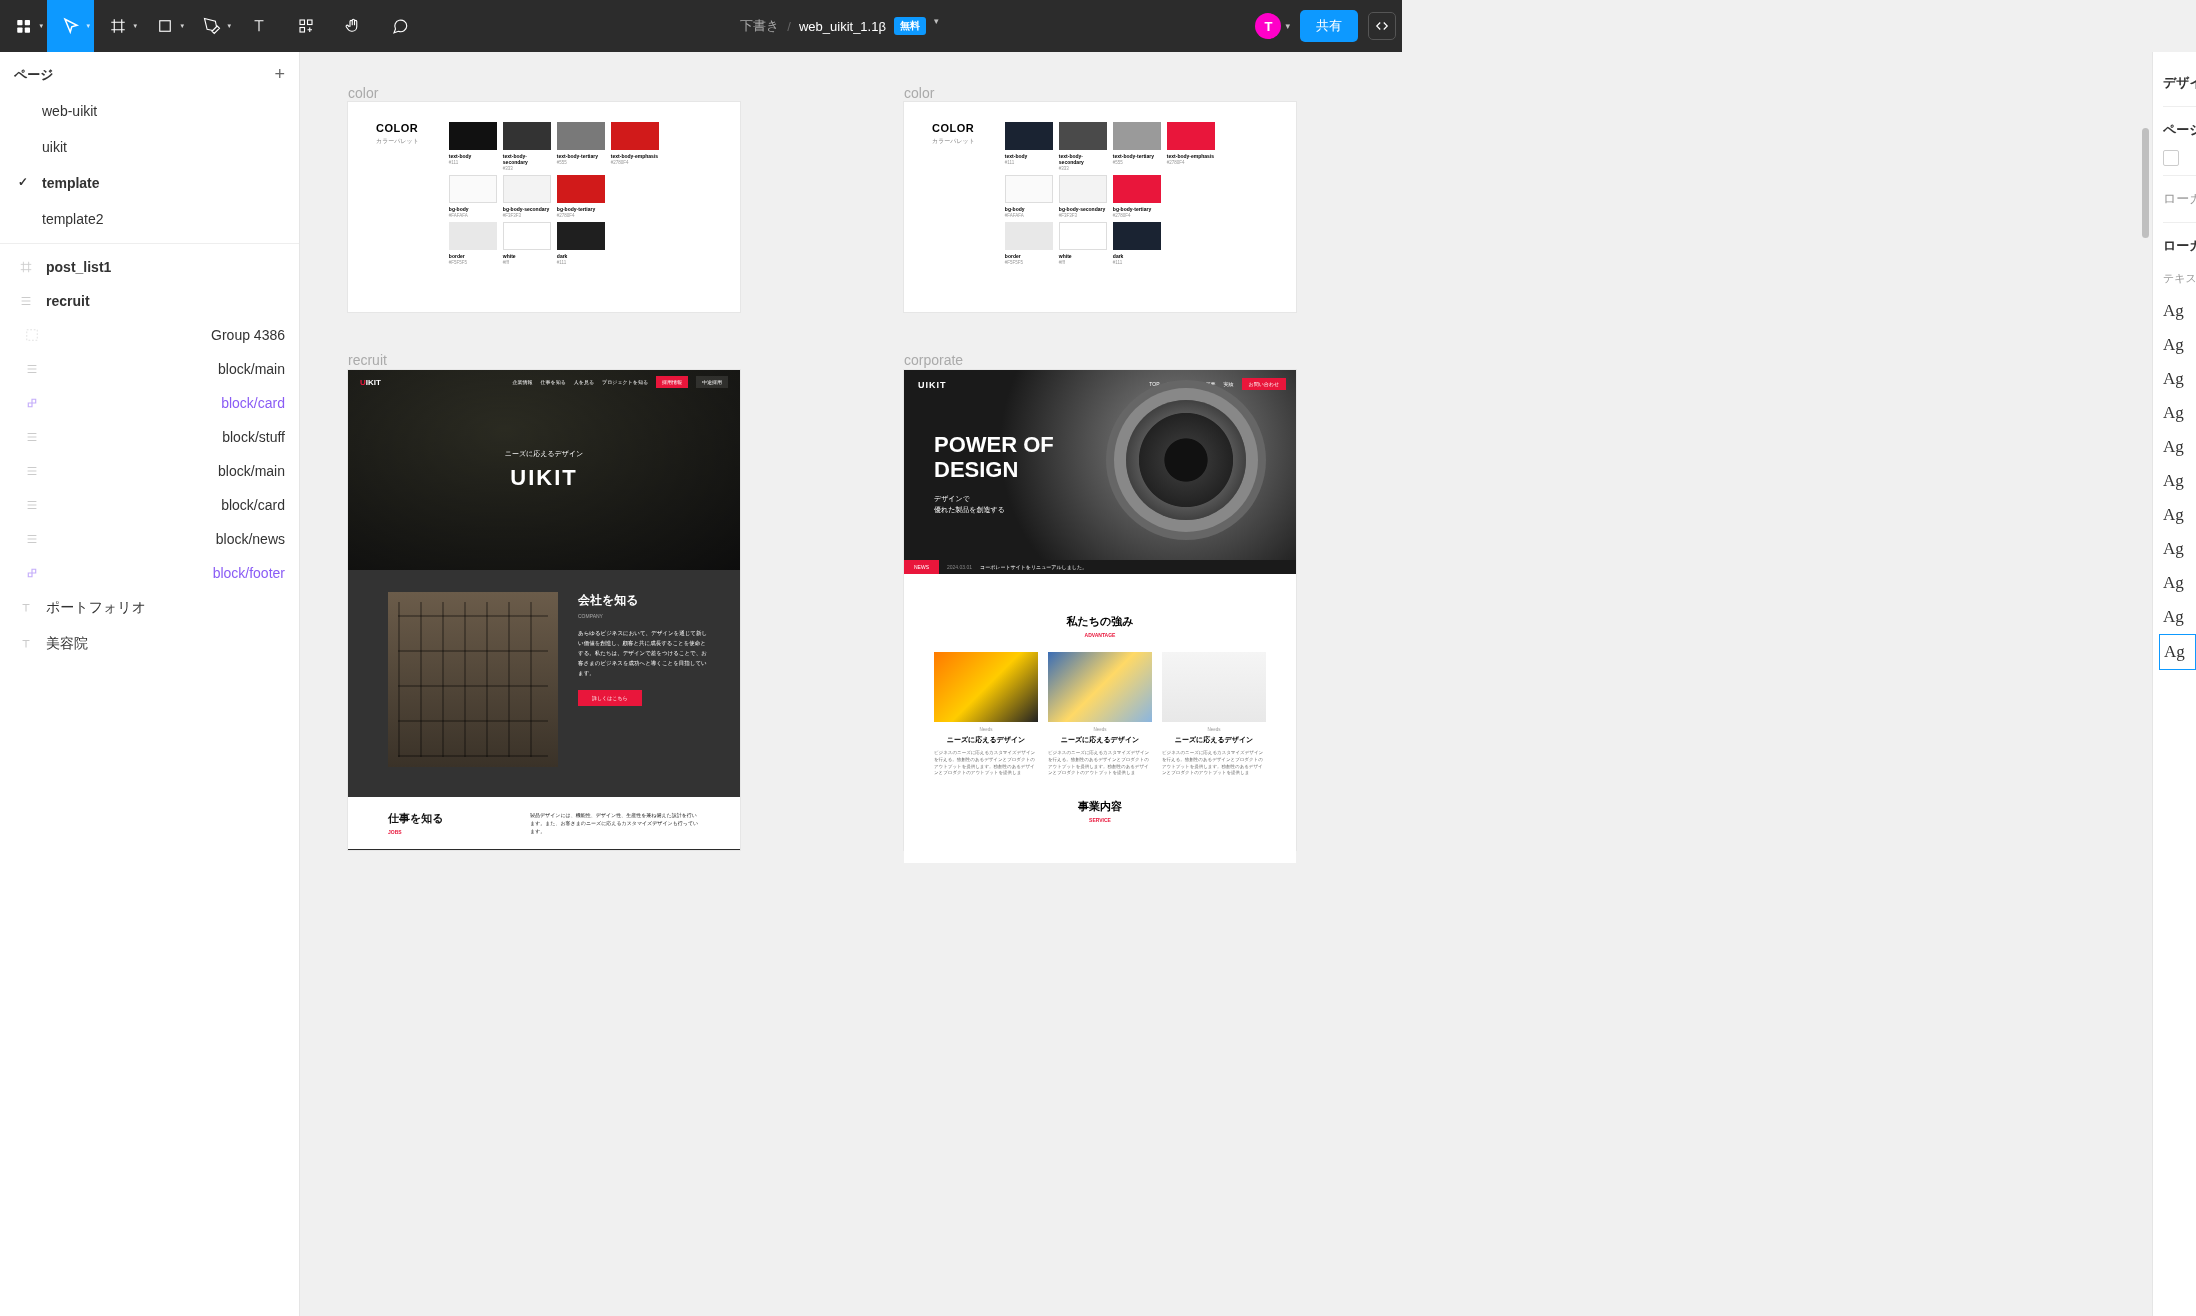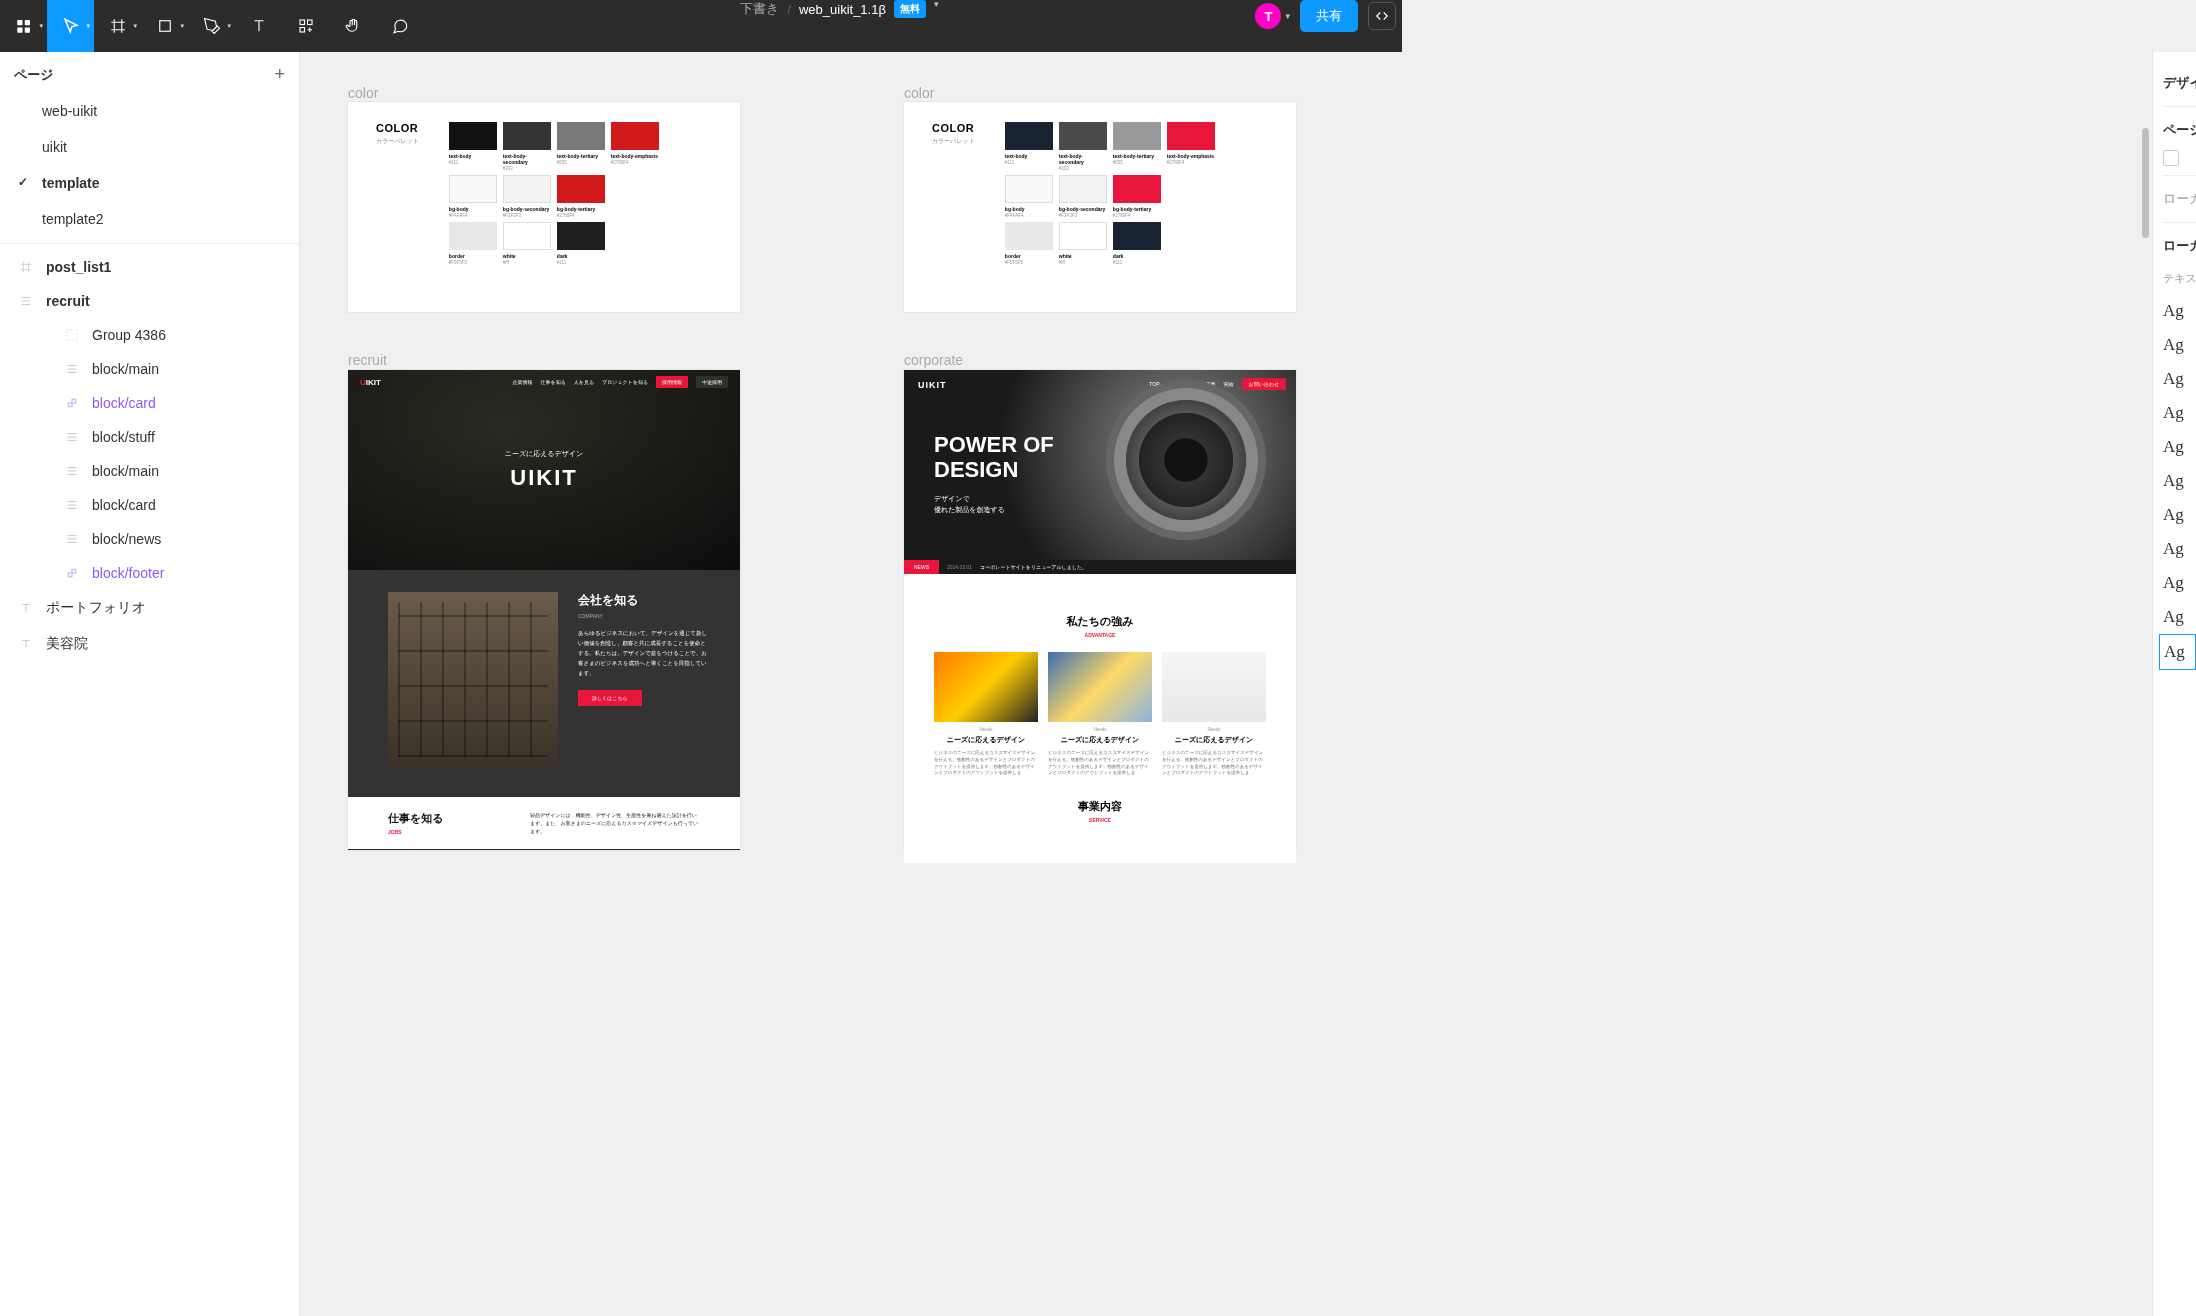--- a/index.html
+++ b/index.html
@@ -1,19 +1,19 @@
 <!DOCTYPE html>
 <html><head>
 <meta charset="utf-8">
 <style>
 * { margin: 0; padding: 0; box-sizing: border-box; }
 body { font-family: -apple-system, "Helvetica Neue", Arial, sans-serif; background: #f0f0f0; overflow: hidden; width: 1402px; height: 836px; }
 
 
-.toolbar { height: 52px; background: #2c2c2c; display: flex; align-items: flex-start; color: #fff; }
+.toolbar { height: 52px; background: #2c2c2c; display: flex; align-items: center; color: #fff; }
 .tool-btn { width: 47px; height: 52px; display: flex; align-items: center; justify-content: center; cursor: pointer; position: relative; }
 .tool-btn.active { background: #0d99ff; }
 .tool-btn svg { width: 18px; height: 18px; }
 .chev { position: absolute; right: 4px; top: 50%; transform: translateY(-50%); font-size: 7px; opacity: .8; }
 .toolbar-center { flex: 1; display: flex; align-items: center; justify-content: center; gap: 8px; font-size: 13px; }
 .crumb-draft { color: #aaa; }
 .crumb-sep { color: #666; }
 .badge-free { background: #0d99ff; color: #fff; font-size: 10px; padding: 2px 6px; border-radius: 3px; font-weight: 600; }
 .toolbar-right { display: flex; align-items: center; gap: 10px; padding-right: 6px; }
 .avatar { width: 26px; height: 26px; border-radius: 50%; background: #ff00c8; color: #fff; display: flex; align-items: center; justify-content: center; font-size: 13px; font-weight: 600; }
@@ -29,21 +29,21 @@
 .page-picker { margin-left: auto; font-size: 13px; color: #333; display: flex; align-items: center; gap: 3px; }
 .caret { font-size: 9px; }
 .pages-hdr { display: flex; align-items: center; justify-content: space-between; padding: 12px 14px 8px; font-size: 13px; color: #333; font-weight: 600; }
 .plus { font-size: 18px; color: #666; font-weight: 300; }
 .page-item { padding: 10px 14px 10px 42px; font-size: 14px; color: #333; position: relative; cursor: pointer; }
 .page-item.cur { font-weight: 700; }
 .page-item.cur::before { content: "✓"; position: absolute; left: 18px; font-size: 12px; }
 .divider { height: 1px; background: #eee; margin: 6px 0; }
 .layer-item { padding: 9px 14px 9px 18px; font-size: 14px; color: #333; display: flex; align-items: center; gap: 12px; cursor: pointer; }
 .layer-item.bold { font-weight: 700; }
-.layer-item.nested { padding-left: 64px; }
+.layer-item.nested { padding-left: 24px; justify-content: space-between; }
 .layer-item.comp { color: #8a5cf5; }
 .li-icon { width: 16px; height: 16px; opacity: .5; display: flex; align-items: center; justify-content: center; }
 .li-icon svg { width: 14px; height: 14px; }
 
 
 .right-panel { position: absolute; top: 52px; right: 0; width: 44px; bottom: 0; background: #fff; border-left: 1px solid #e5e5e5; padding: 14px 0 0 10px; font-size: 13px; color: #333; overflow: hidden; }
 .rp-item { padding: 8px 0; white-space: nowrap; font-weight: 600; }
 .rp-item.light { color: #999; font-weight: 400; }
 .rp-ag { display: flex; align-items: center; gap: 20px; padding: 7px 0; }
 .ag-glyph { font-size: 17px; font-family: serif; }

